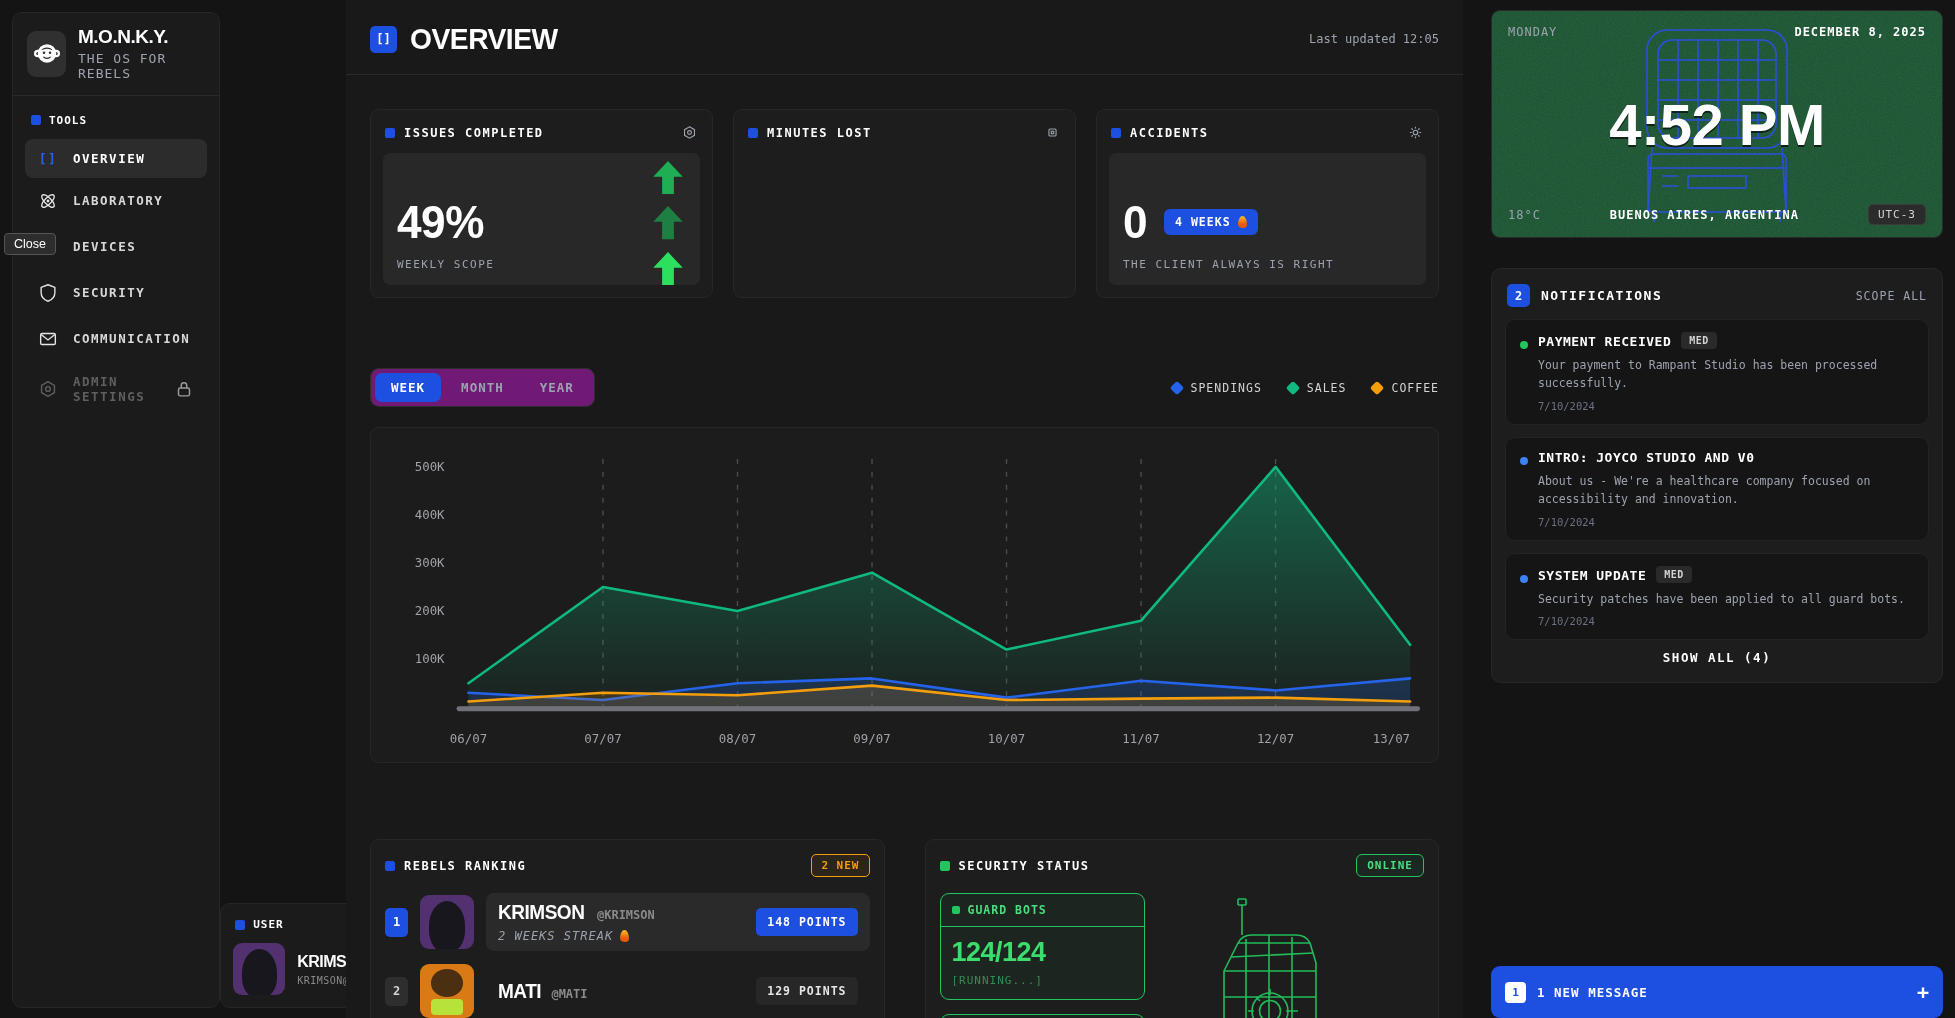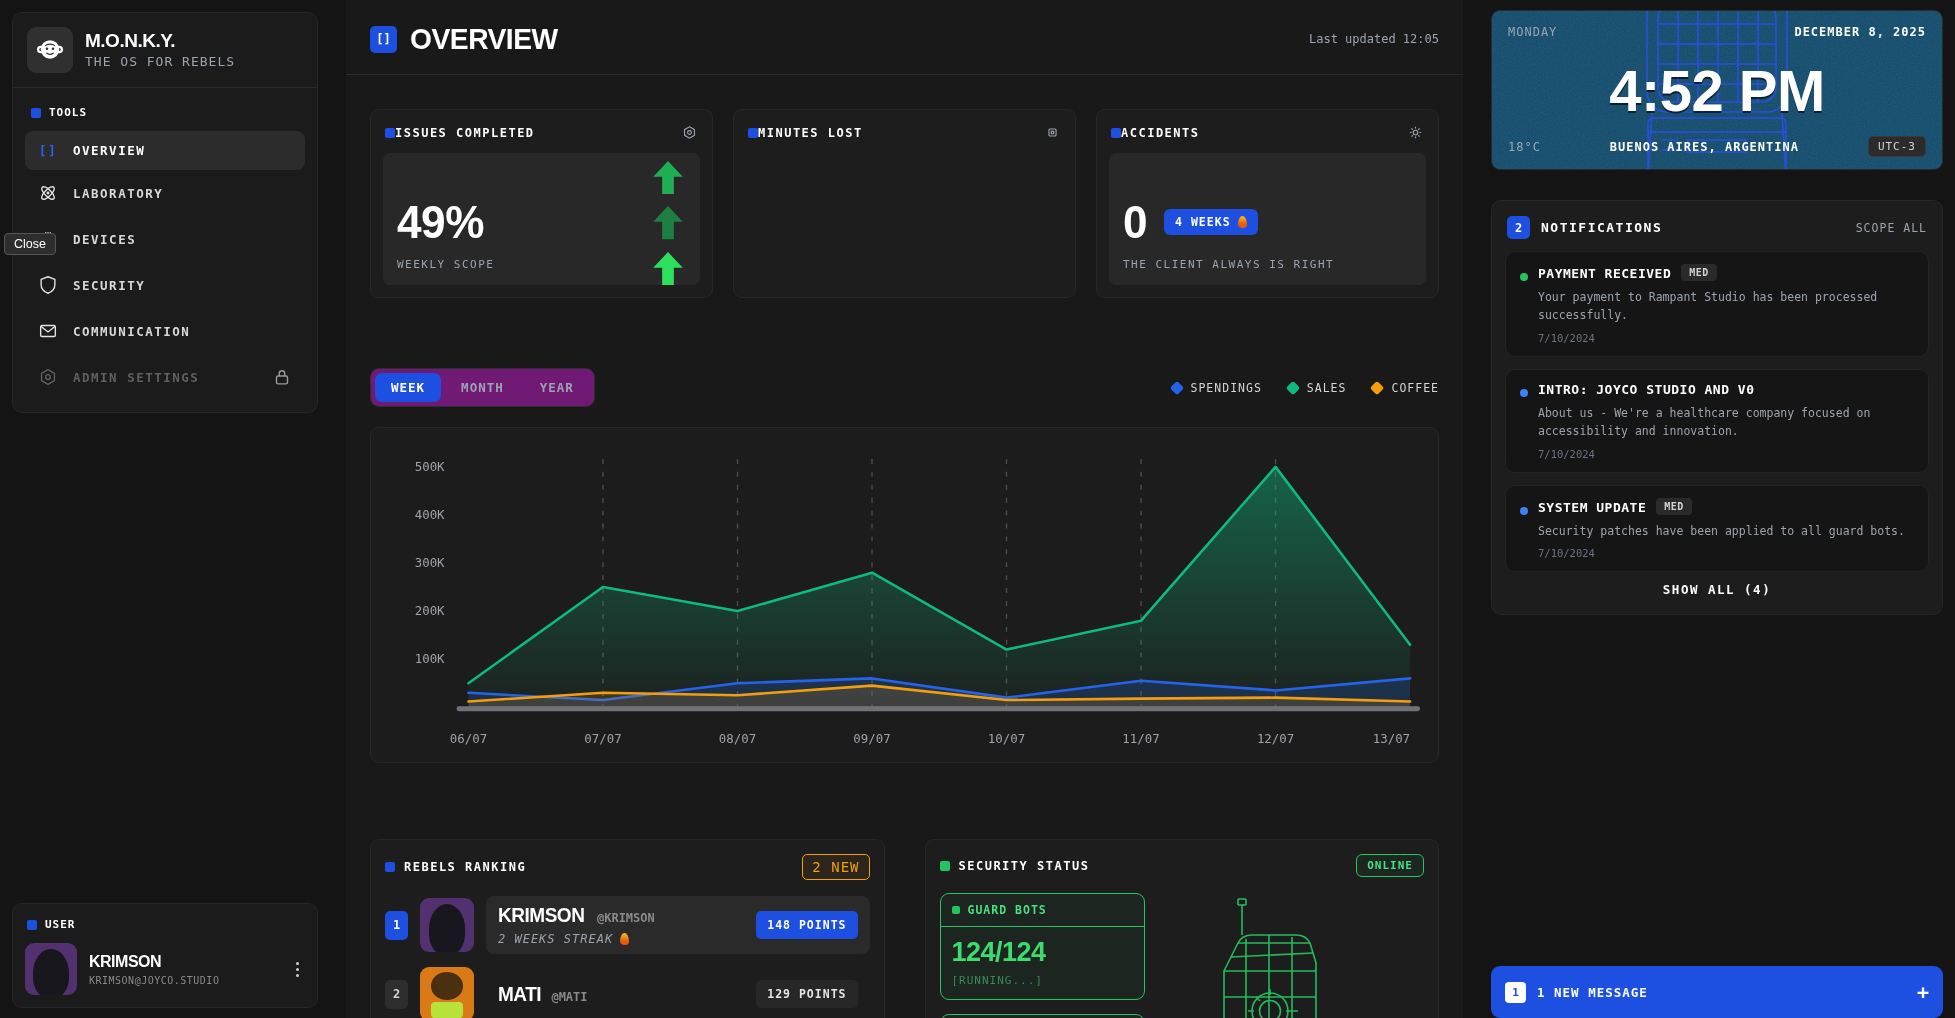--- a/index.html
+++ b/index.html
@@ -1,20 +1,20 @@
 <!DOCTYPE html>
 <html><head>
 <meta charset="utf-8">
 <style>
   *{box-sizing:border-box;margin:0;padding:0}
   html,body{width:1955px;height:1018px;overflow:hidden}
   body{background:#141414;color:#e5e5e5;font-family:"DejaVu Sans Mono","Liberation Mono",monospace;display:flex}
   .display{font-family:"Liberation Sans","DejaVu Sans",sans-serif;font-weight:900;letter-spacing:-.5px}
   
-  .sidebar{width:306px;flex-shrink:0;margin:12px 0 10px 12px;display:flex;flex-direction:column}
+  .sidebar{width:306px;flex-shrink:0;margin:12px 0 10px 12px;display:flex;}
   .side-panel{background:#1b1b1b;border:1px solid #262626;border-radius:10px}
   .logo-row{display:flex;align-items:center;gap:12px;padding:14px}
   .logo-box{width:46px;height:46px;background:#303030;border-radius:9px;display:flex;align-items:center;justify-content:center}
   .logo-title{font-size:19px;color:#fff;line-height:1.1}
   .logo-sub{font-size:13px;color:#9ca3af;letter-spacing:1px;margin-top:3px}
   .side-div{border-top:1px solid #2a2a2a}
   .nav{padding:12px}
   .nav-section{display:flex;align-items:center;gap:8px;font-size:11px;font-weight:bold;letter-spacing:1px;color:#fff;padding:6px 6px 12px}
   .blue-sq{width:10px;height:10px;background:#1d4fe1;border-radius:2px;flex-shrink:0}
   .nav-item{display:flex;align-items:center;gap:14px;padding:12px 12px;border-radius:8px;font-size:12.5px;font-weight:bold;letter-spacing:1.5px;color:#d8d8d8;cursor:pointer}
@@ -39,21 +39,21 @@
   .tooltip{position:fixed;left:4px;top:233px;background:#2d2d2d;border:1px solid #555;border-radius:4px;padding:3px 9px;font-family:"Liberation Sans",sans-serif;font-size:12.5px;color:#fff;z-index:60}
   
   .main{flex:1;min-width:0;margin:0 28px;background:#191919;padding:16px 24px 0;display:flex;flex-direction:column}
   .main-header{display:flex;align-items:center;border-bottom:1px solid #2a2a2a;margin:0 -24px;padding:6px 24px 18px}
   .hdr-ic{width:27px;height:27px;background:#1d4fe1;border-radius:5px;color:#fff;font-size:12px;font-weight:bold;display:flex;align-items:center;justify-content:center;margin-right:13px}
   .hdr-title{font-size:30px;color:#fff;transform:scaleX(.94);transform-origin:left}
   .hdr-updated{margin-left:auto;font-size:12px;color:#9ca3af}
   
   .stats-row{display:flex;gap:20px;margin-top:34px}
   .stat-card{flex:1;background:#1d1d1d;border:1px solid #272727;border-radius:9px;padding:12px}
-  .stat-head{display:flex;align-items:center;font-size:12px;font-weight:bold;letter-spacing:1.5px;color:#fff;padding:2px 2px 0}
+  .stat-head{display:flex;align-items:center;gap:9px;font-size:12px;font-weight:bold;letter-spacing:1.5px;color:#fff;padding:2px 2px 0}
   .stat-gear{margin-left:auto;color:#9ca3af}
   .stat-tile{position:relative;margin-top:12px;height:132px;background:#282828;border-radius:7px;padding:14px;display:flex;flex-direction:column;justify-content:flex-end;overflow:hidden}
   .stat-value{font-size:46px;color:#fff;transform:scaleX(.96);transform-origin:left}
   .stat-sub{font-size:11px;color:#9ca3af;letter-spacing:1.5px;margin-top:9px}
   .arrow-stack{position:absolute;right:16px;top:0;bottom:0;display:flex;flex-direction:column;align-items:center;gap:12px;padding-top:8px}
   .value-row{display:flex;align-items:center;gap:16px}
   .streak-badge{display:inline-flex;align-items:center;gap:7px;background:#1d4fe1;color:#fff;border-radius:6px;font-size:11.5px;font-weight:bold;letter-spacing:1px;padding:6px 11px}
   .flame{display:inline-block;width:9px;height:12px;background:linear-gradient(#fbbf24,#ea580c 70%);border-radius:50% 50% 45% 55%/68% 68% 32% 32%}
   
   .chart-bar{display:flex;align-items:center;margin-top:70px}
@@ -62,21 +62,21 @@
   .tab.active{background:#1d4fe1;color:#fff}
   .legend{margin-left:auto;display:flex;align-items:center;gap:26px}
   .leg-item{display:flex;align-items:center;gap:9px;font-size:11.5px;letter-spacing:1px;color:#d4d4d4}
   .diamond{width:10px;height:10px;transform:rotate(45deg);border-radius:2px}
   .d-blue{background:#2563eb}.d-green{background:#10b981}.d-orange{background:#f59e0b}
   .chart-card{margin-top:20px;background:#1c1c1c;border:1px solid #272727;border-radius:9px;padding:12px 14px 6px}
   
   .bottom-row{display:flex;gap:40px;margin-top:76px}
   .panel{flex:1;background:#1d1d1d;border:1px solid #272727;border-radius:9px;padding:14px;min-height:300px}
   .panel-head{display:flex;align-items:center;gap:9px;font-size:12px;font-weight:bold;letter-spacing:1.5px;color:#fff}
-  .newbadge{margin-left:auto;border:1px solid #f59e0b;color:#f59e0b;font-size:14px;font-weight:normal;letter-spacing:1px;border-radius:5px;padding:4px 9px;background:rgba(245,158,11,.07)}
+  .newbadge{margin-left:auto;border:1px solid #f59e0b;color:#f59e0b;font-size:11px;font-weight:bold;letter-spacing:1px;border-radius:5px;padding:4px 9px;background:rgba(245,158,11,.07)}
   .rank-list{margin-top:16px;display:flex;flex-direction:column;gap:12px}
   .rank-row{display:flex;align-items:center;gap:12px}
   .rank-badge{width:23px;height:29px;border-radius:5px;background:#2e2e2e;color:#d4d4d4;font-size:12px;font-weight:bold;display:flex;align-items:center;justify-content:center;flex-shrink:0}
   .rank-badge.first{background:#1d4fe1;color:#fff}
   .rank-tile{flex:1;display:flex;align-items:center;border-radius:8px;padding:8px 12px;min-height:56px}
   .rank-tile.hl{background:#2a2a2a}
   .r-name{font-size:20px;color:#fff;display:inline-block;transform:scaleX(.95);transform-origin:left}
   .r-handle{font-size:12px;color:#8a8a8a;font-weight:bold;margin-left:8px}
   .r-streak{font-size:12px;font-style:italic;color:#9ca3af;letter-spacing:1px;margin-top:5px;display:flex;align-items:center;gap:7px}
   .pts{margin-left:auto;background:#272727;color:#e5e5e5;font-size:11.5px;font-weight:bold;letter-spacing:1px;border-radius:5px;padding:7px 11px;white-space:nowrap}
@@ -88,21 +88,21 @@
   .sec-tiles{width:205px;display:flex;flex-direction:column;gap:14px}
   .g-tile{border:1.5px solid #22c55e;border-radius:9px;background:rgba(34,197,94,.05)}
   .g-tile .g-head{display:flex;align-items:center;gap:8px;padding:9px 11px;border-bottom:1.5px solid #22c55e;color:#4ade80;font-size:11.5px;font-weight:bold;letter-spacing:1px}
   .g-tile .g-head .green-sq{width:8px;height:8px}
   .g-body{padding:10px 11px 12px}
   .g-val{font-size:27px;color:#3ddc6f}
   .g-status{font-size:11px;color:rgba(74,222,128,.55);margin-top:6px;letter-spacing:1px}
   .robot-wrap{flex:1;display:flex;justify-content:center;padding-right:30px}
   
   .right{width:452px;flex-shrink:0;display:flex;flex-direction:column;margin:10px 12px 0 0}
-  .clock-card{position:relative;height:160px;background:#0c4a6e;border:1px solid #2a2a2a;border-radius:9px;overflow:hidden}
+  .clock-card{position:relative;height:228px;background:#14532d;border:1px solid #2a2a2a;border-radius:9px;overflow:hidden}
   .clock-noise{position:absolute;inset:0;opacity:.5}
   .clock-top{position:absolute;top:14px;left:16px;right:16px;display:flex;justify-content:space-between;font-size:12px;letter-spacing:1px;z-index:2}
   .clock-day{color:#9ca3af}.clock-date{color:#fff;font-weight:bold}
   .clock-wire{position:absolute;left:50%;top:52%;transform:translate(-50%,-50%);z-index:1}
   .clock-time{position:absolute;inset:0;display:flex;align-items:center;justify-content:center;z-index:2;font-size:58px;color:#fff;text-shadow:0 2px 0 rgba(0,0,0,.6)}
   .clock-bottom{position:absolute;bottom:12px;left:16px;right:16px;display:flex;align-items:center;z-index:2;font-size:12px;letter-spacing:1px}
   .clock-temp{color:#9ca3af}
   .clock-city{flex:1;text-align:center;color:#fff;font-weight:bold}
   .clock-utc{background:#2b2b2b;border:1px solid #3a3a3a;border-radius:5px;padding:3px 9px;color:#d4d4d4;font-size:11px}
   .notif-card{margin-top:30px;background:#1d1d1d;border:1px solid #272727;border-radius:10px;padding:13px}

